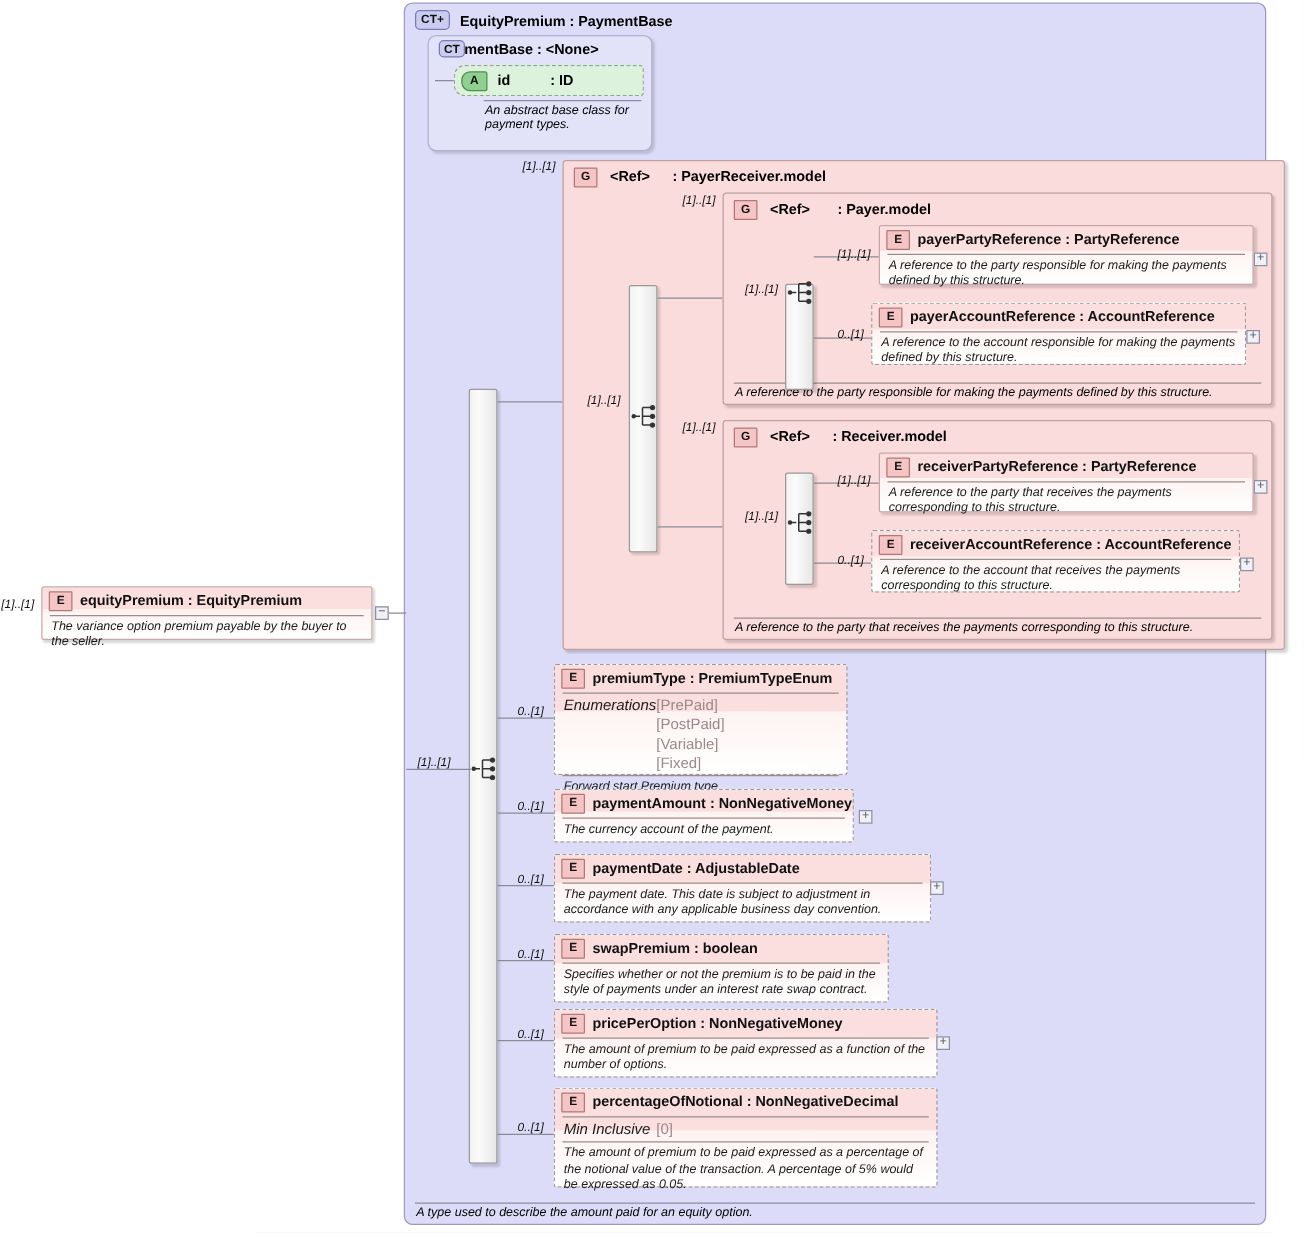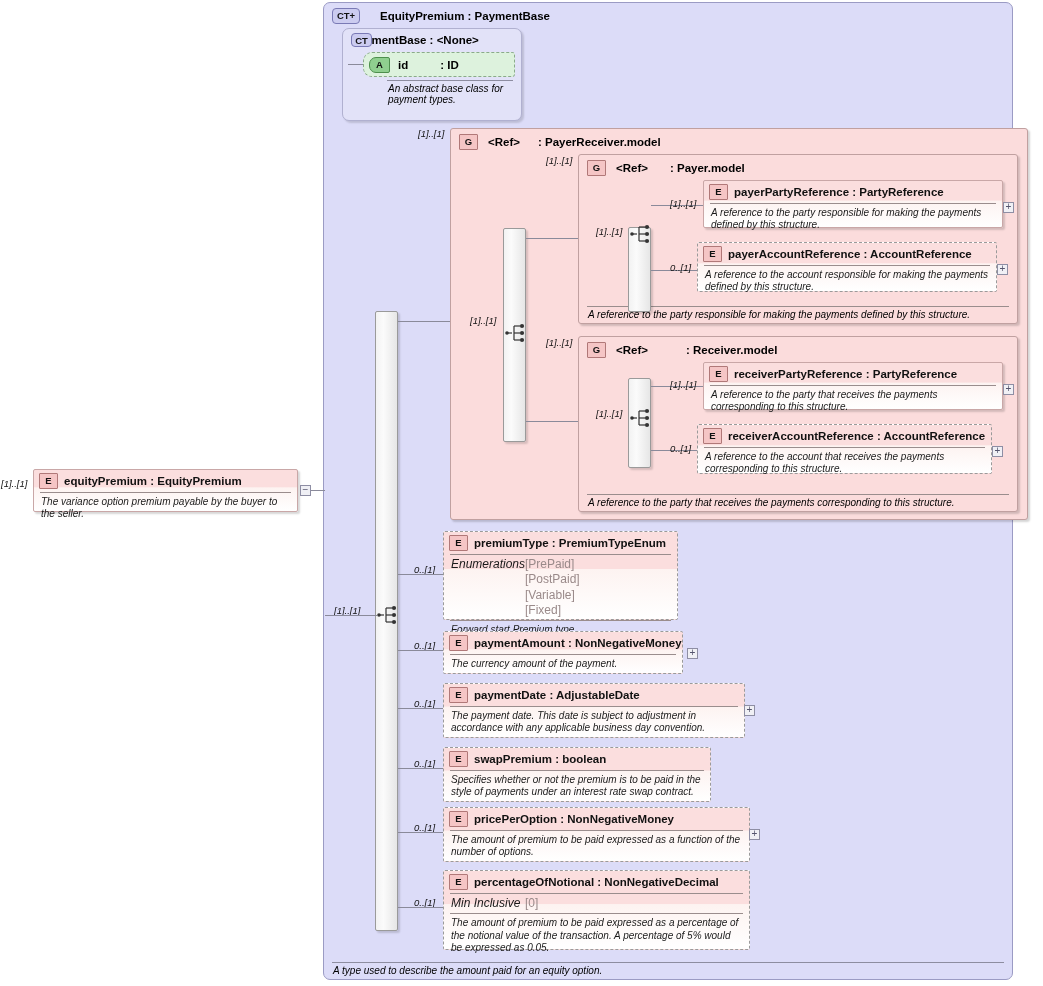--- a/index.html
+++ b/index.html
@@ -68,21 +68,21 @@
     font-size:11.5px;font-weight:bold;white-space:nowrap;}
   .grp .gfoot{position:absolute;left:8px;right:8px;bottom:3px;}
   .grp .gfoot .sep{height:1px;background:#9a8d8d;}
   .grp .gfoot .doc{padding:2px 1px 0 1px;font-style:italic;font-size:10px;}
 
   
   .ct{
     position:absolute;box-sizing:border-box;
     background:#dcdcf8;border:1px solid #9b9bc4;border-radius:7px;
   }
-  .ct .chdr{display:flex;align-items:center;gap:20px;padding:5px 0 0 8px;
+  .ct .chdr{display:flex;align-items:flex-end;gap:8px;padding:5px 0 0 8px;
     font-size:11.5px;font-weight:bold;white-space:nowrap;}
   .ct.inner{background:#e2e2f8;border:1px solid #b0b0d0;border-radius:7px;
     box-shadow:2px 2px 2px rgba(0,0,0,0.14);}
   .ct .cfoot{position:absolute;left:8px;right:8px;bottom:3px;}
   .ct .cfoot .sep{height:1px;background:#8d8da0;}
   .ct .cfoot .doc{padding:2px 1px 0 1px;font-style:italic;font-size:10px;}
 
   
   .attr{
     position:absolute;box-sizing:border-box;
@@ -261,21 +261,21 @@
   <div class="sep"></div>
   <div class="doc">A reference to the account responsible for making the payments defined by this structure.</div>
 </div>
 <div class="card" style="left:670px;top:262px;">0..[1]</div>
 <div class="tog" style="left:997px;top:264px;">+</div>
 
 <div class="grp" style="left:578px;top:336px;width:440px;height:176px;">
   <div class="ghdr">
     <span class="glyph g">G</span>
     <span>&lt;Ref&gt;</span>
-    <span style="margin-left:28px;text-align:center;">: Receiver.model</span>
+    <span style="margin-left:8px;text-align:center;">: Receiver.model</span>
   </div>
   <div class="gfoot">
     <div class="sep"></div>
     <div class="doc">A reference to the party that receives the payments corresponding to this structure.</div>
   </div>
 </div>
 <div class="card" style="left:546px;top:337px;">[1]..[1]</div>
 
 <div class="seqbar" style="left:628px;top:378px;width:23px;height:90px;"></div>
 <svg class="seqicon" style="left:630px;top:408px;" viewBox="0 0 22 20">
@@ -336,21 +336,21 @@
 </div>
 <div class="card" style="left:414px;top:564px;">0..[1]</div>
 <div class="ln lnh" style="left:398px;top:574px;width:45px;"></div>
 
 <div class="node el optional" style="left:443px;top:631px;width:240px;height:43px;">
   <div class="hdr">
     <span class="glyph">E</span>
     <span>paymentAmount  :  NonNegativeMoney</span>
   </div>
   <div class="sep"></div>
-  <div class="doc">The currency amount of the payment.</div>
+  <div class="doc">The currency account of the payment.</div>
 </div>
 <div class="card" style="left:414px;top:640px;">0..[1]</div>
 <div class="ln lnh" style="left:398px;top:650px;width:45px;"></div>
 <div class="tog" style="left:687px;top:648px;">+</div>
 
 <div class="node el optional" style="left:443px;top:683px;width:302px;height:55px;">
   <div class="hdr">
     <span class="glyph">E</span>
     <span>paymentDate  :  AdjustableDate</span>
   </div>

